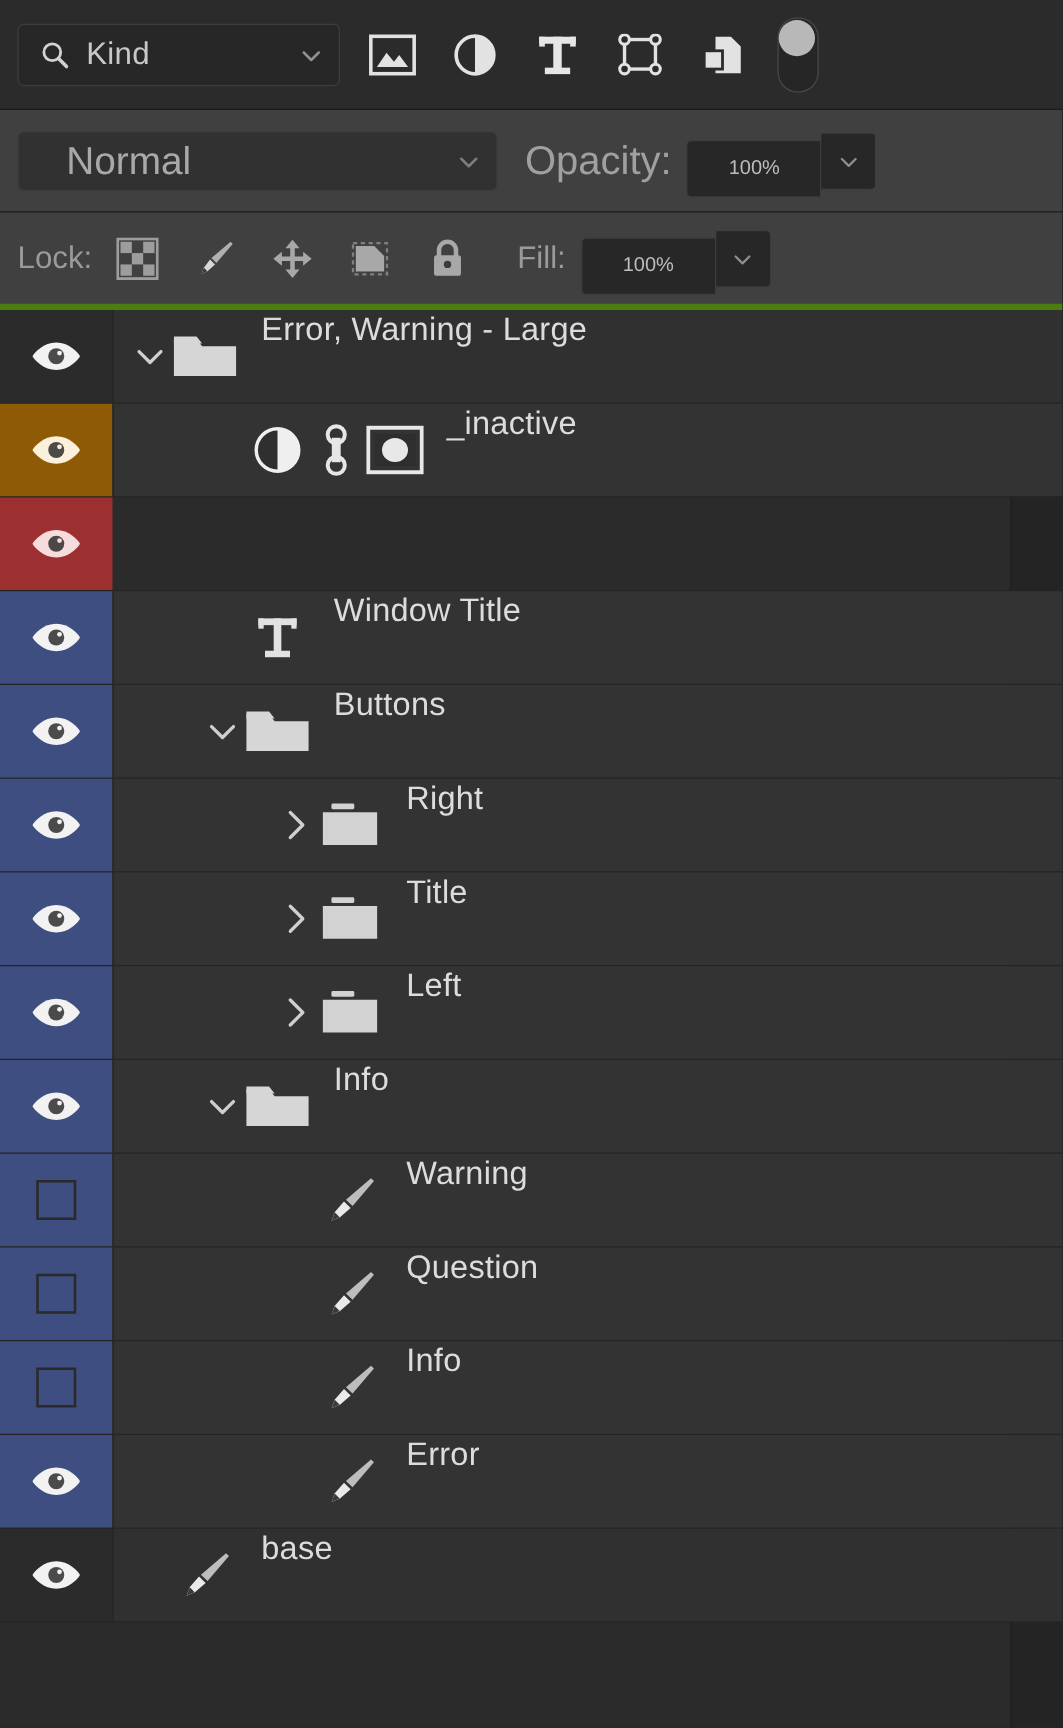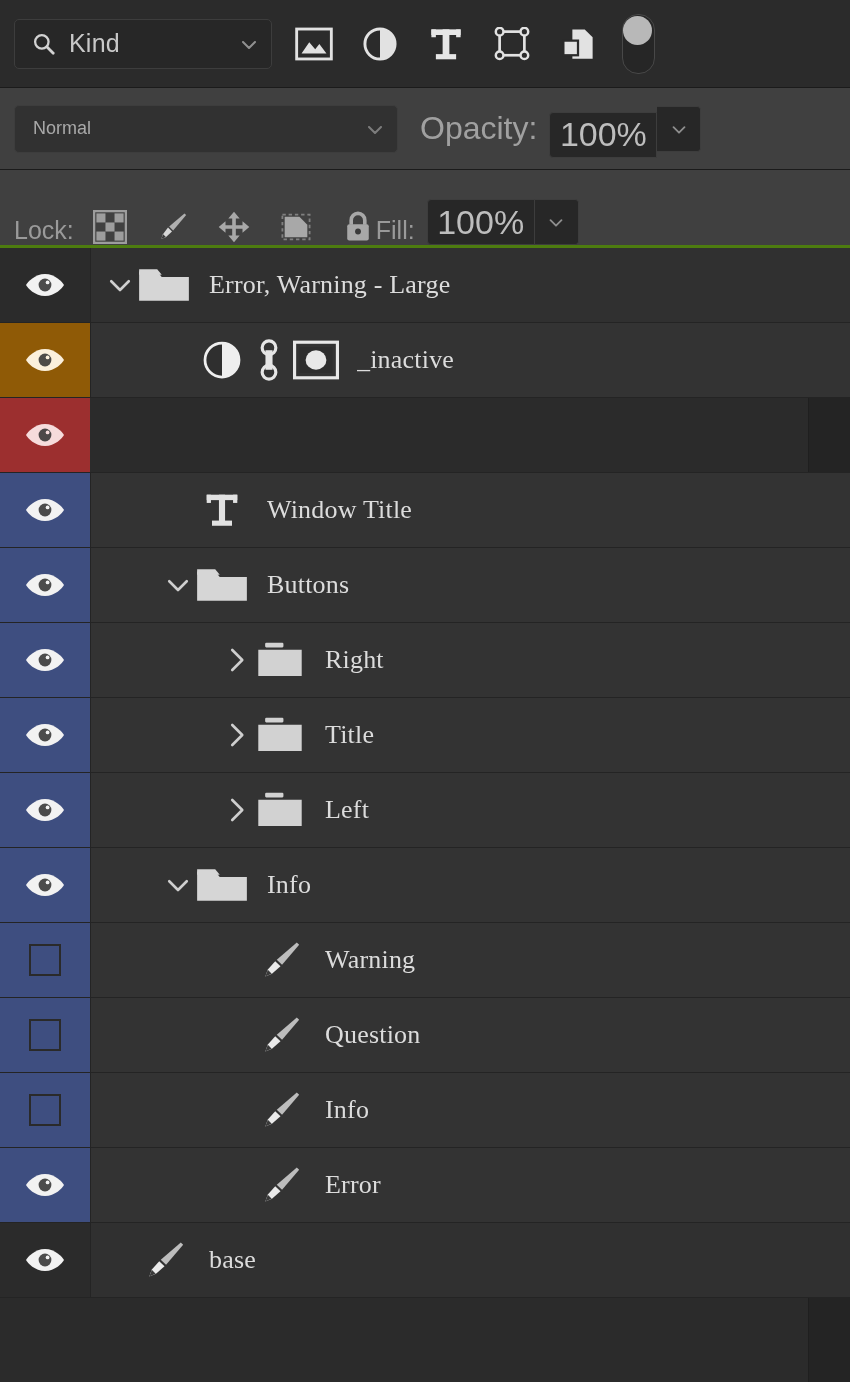--- a/index.html
+++ b/index.html
@@ -96,39 +96,39 @@
     width: 384px;
     height: 48px;
     background: #313131;
     border: 1px solid #3d3d3d;
     border-radius: 5px;
     display: flex;
     align-items: center;
     padding: 0 10px 0 18px;
     box-sizing: border-box;
   }
-  .blend-value { color: #a9a9a9; font-size: 18px; flex: 1; }
+  .blend-value { color: #a9a9a9; font-size: 31px; flex: 1; margin-left: 20px; }
   .opacity-label {
     color: #a0a0a0;
     font-size: 32px;
     margin-left: 22px;
     margin-right: 12px;
     white-space: nowrap;
   }
   .num-field {
     height: 46px;
     background: #272727;
     border: 1px solid #3d3d3d;
     border-radius: 4px 0 0 4px;
     display: flex;
     align-items: center;
     justify-content: center;
     min-width: 108px;
     color: #bdbdbd;
-    font-size: 34px;
+    font-size: 16px;
     box-sizing: border-box;
     margin-top: 12px;
   }
   .num-stepper {
     height: 46px;
     width: 44px;
     background: #272727;
     border: 1px solid #3d3d3d;
     border-left: none;
     border-radius: 0 4px 4px 0;
@@ -136,31 +136,31 @@
     align-items: center;
     justify-content: center;
     box-sizing: border-box;
   }
 
   
   .lock-row {
     height: 78px;
     min-height: 78px;
     display: flex;
-    align-items: flex-end;
+    align-items: center;
     padding: 0 14px;
     box-sizing: border-box;
-    border-bottom: 3px solid #4d7c0f;
+    border-bottom: 5px solid #4d7c0f;
   }
   .lock-label { color: #9a9a9a; font-size: 25px; margin-right: 18px; }
   .lock-icons { display: flex; align-items: center; gap: 26px; }
   .lock-ico { width: 36px; height: 36px; display:flex; align-items:center; justify-content:center; }
   .fill-label {
     color: #9a9a9a; font-size: 25px;
-    margin-right: 12px; white-space: nowrap;
+    margin-left: 38px; margin-right: 12px; white-space: nowrap;
   }
 
   
   .layer-list {
     flex: 1;
     position: relative;
     overflow: hidden;
     background: #2b2b2b;
   }
   .scroll-track {
@@ -184,27 +184,25 @@
     width: 90px;
     min-width: 90px;
     display: flex;
     align-items: center;
     justify-content: center;
     box-sizing: border-box;
   }
   .row-body {
     flex: 1;
     display: flex;
-    align-items: center;
     background: #303030;
     border-left: 1px solid #242424;
     padding-right: 41px;
     box-sizing: border-box;
     min-width: 0;
-    font-family: Liberation Serif, serif;
   }
   .row-body.sel { background: #333333; }
   .disclosure {
     width: 34px;
     min-width: 34px;
     display: flex;
     align-items: center;
     justify-content: center;
   }
   .thumb {

